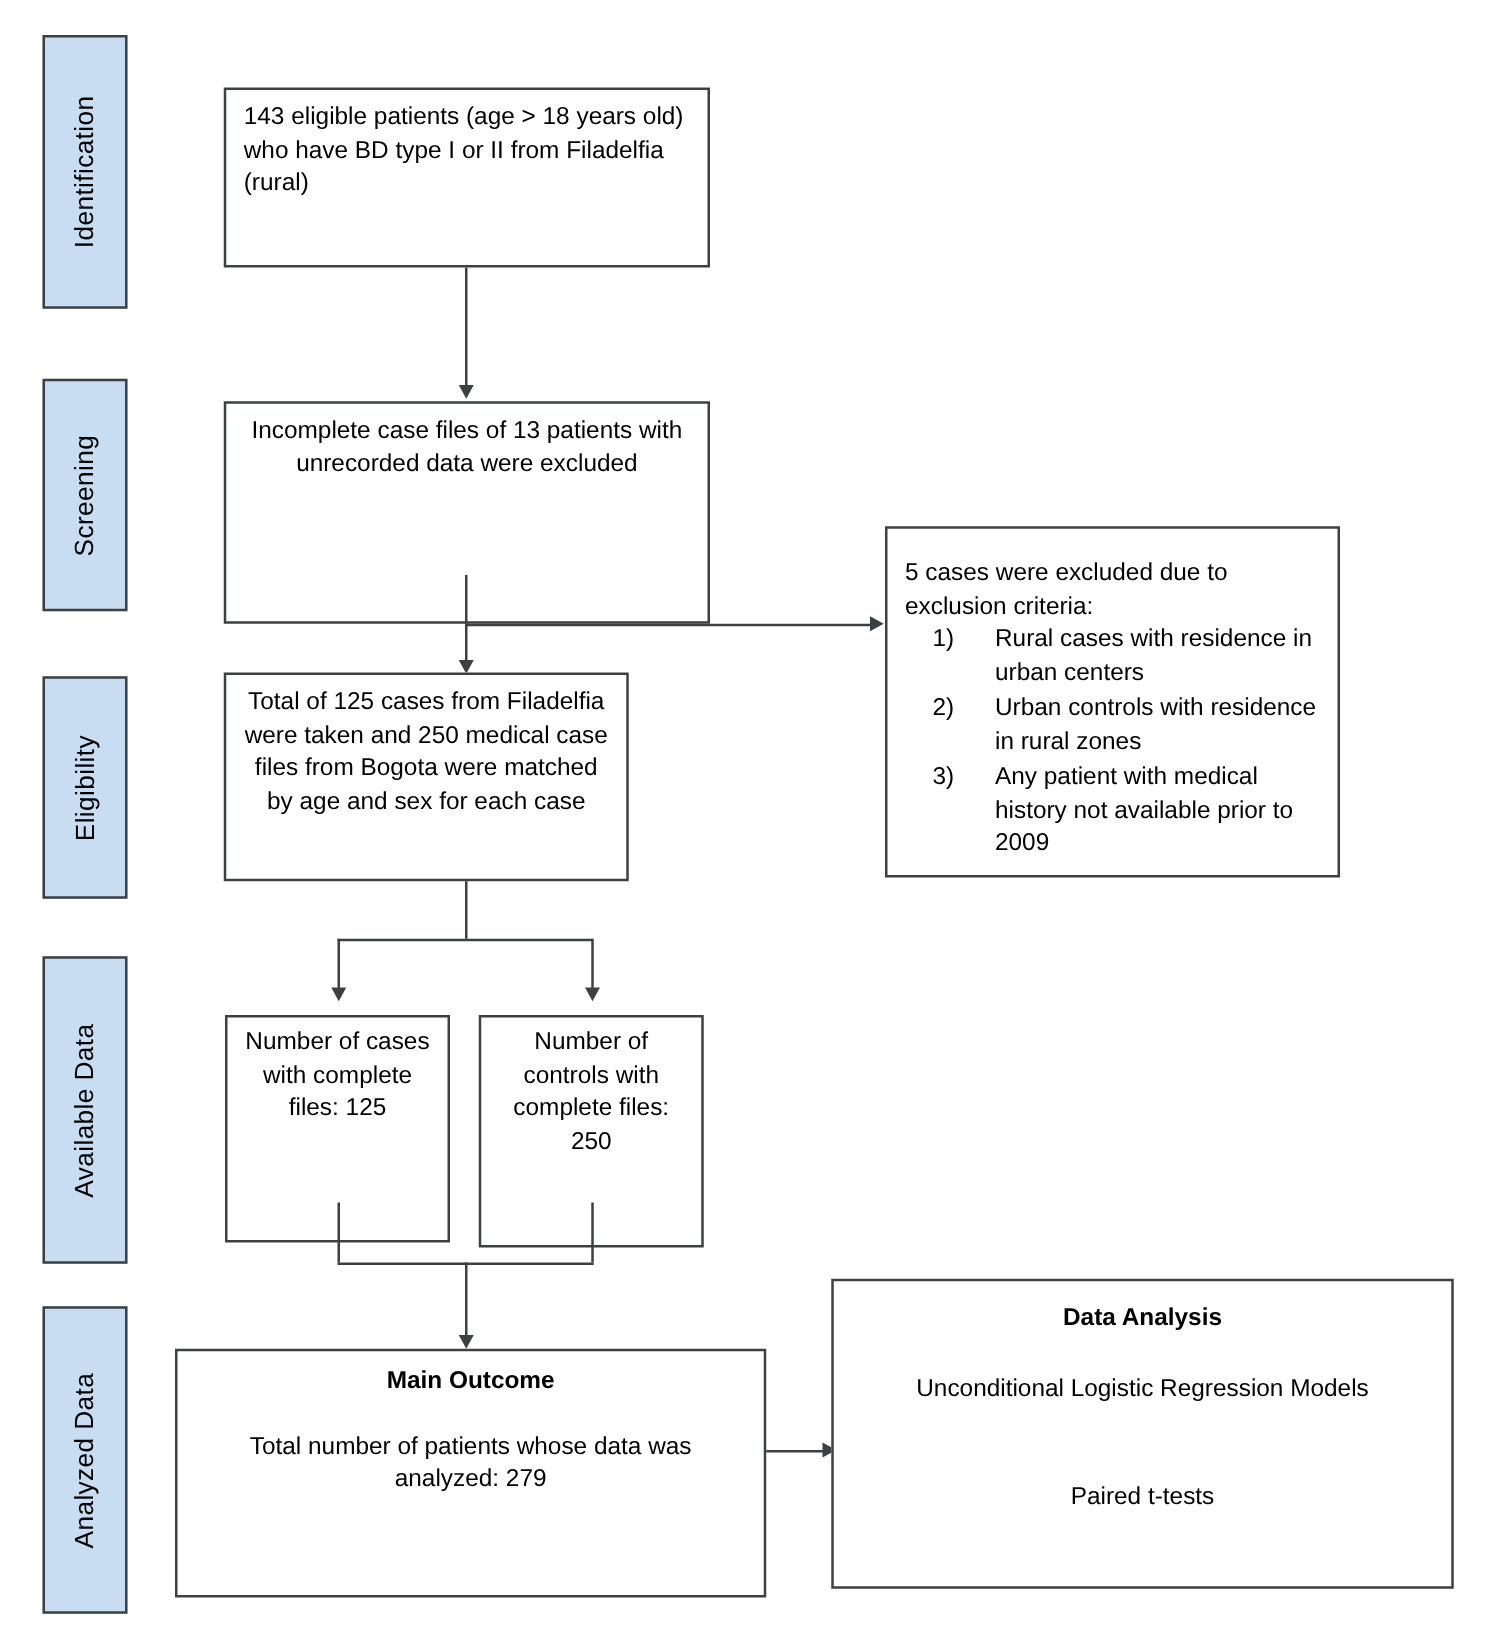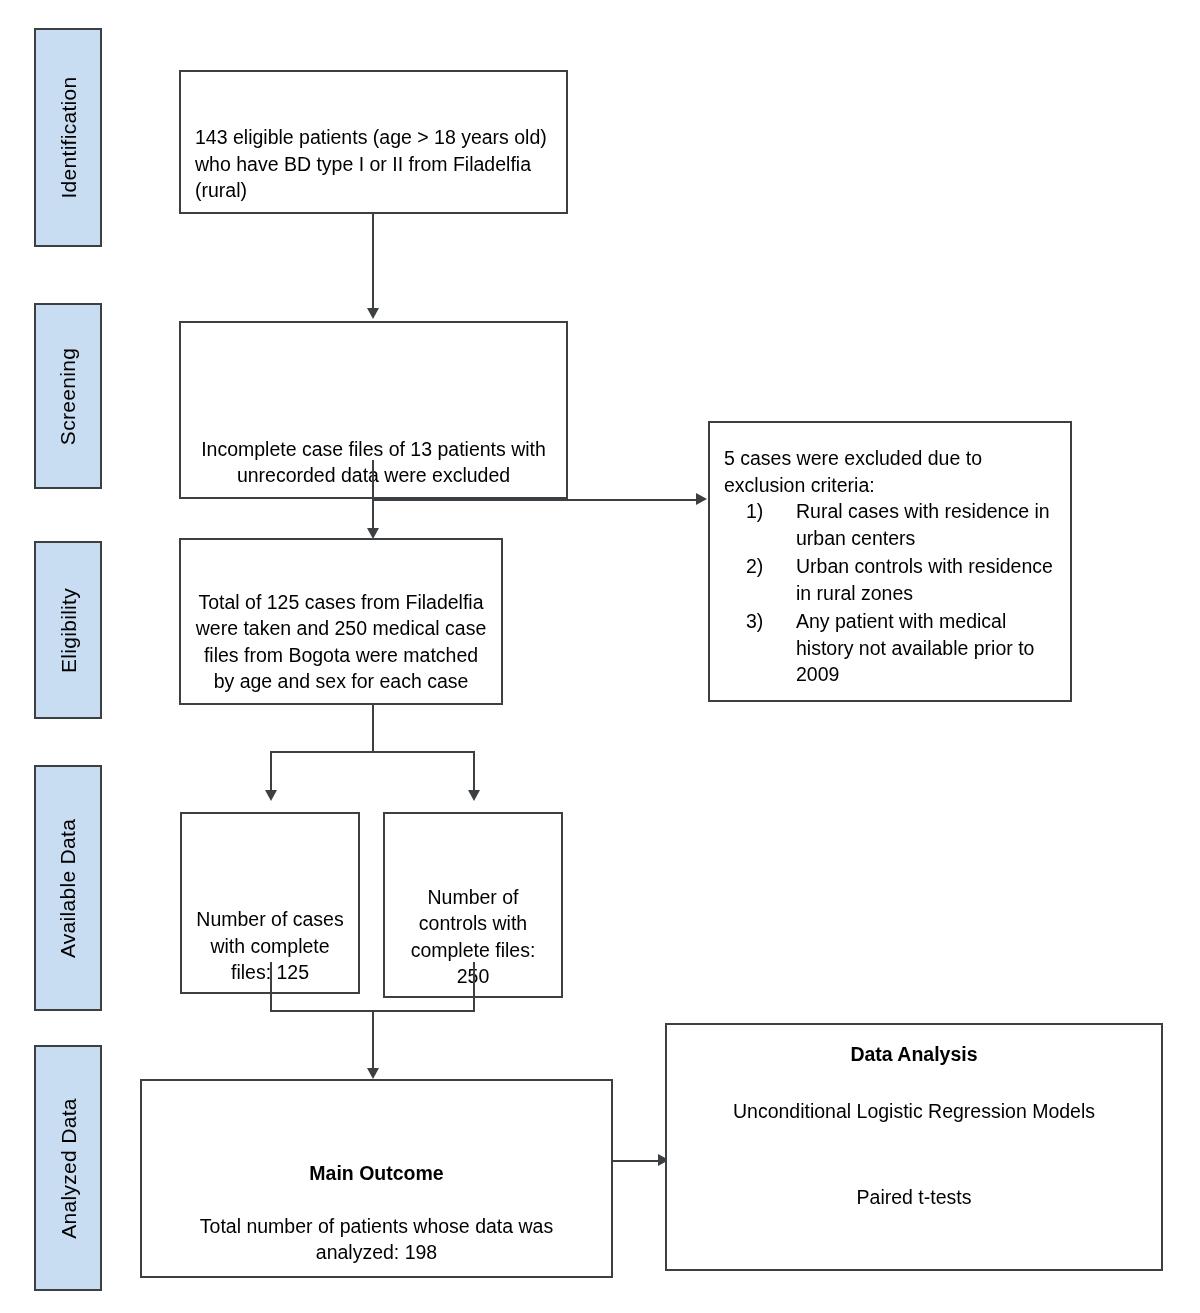--- a/index.html
+++ b/index.html
@@ -39,21 +39,21 @@
   }
 
   
   .box {
     position: absolute;
     background: #ffffff;
     border: 2px solid #3c4043;
     box-sizing: border-box;
     display: flex;
     flex-direction: column;
-    justify-content: flex-end;
+    justify-content: flex-start;
     padding: 8px 14px;
   }
   .box p {
     margin: 0;
     font-size: 19.5px;
     line-height: 1.36;
     color: #000;
   }
   .box p.center { text-align: center; }
   .box p.left   { text-align: left; }
@@ -205,21 +205,21 @@
 
   <div class="vline" style="left:270px; top:962px; height:48px;"></div>
   <div class="vline" style="left:473px; top:962px; height:48px;"></div>
   <div class="hline" style="left:270px; top:1010px; width:205px;"></div>
   <div class="vline" style="left:372px; top:1010px; height:65px;"></div>
   <div class="arrow-down" style="left:367px; top:1068px;"></div>
 
   <div class="box" style="left:140px; top:1079px; width:473px; height:199px; padding:10px 24px;">
     <p class="mo-title">Main Outcome</p>
     <div class="mo-gap"></div>
-    <p class="mo-body">Total number of patients whose data was analyzed: 198</p>
+    <p class="mo-body">Total number of patients whose data was analyzed: 279</p>
   </div>
 
   <div class="hline" style="left:613px; top:1160px; width:48px;"></div>
   <div class="arrow-right" style="left:658px; top:1154px;"></div>
 
   <div class="box" style="left:665px; top:1023px; width:498px; height:248px; padding:16px 18px; justify-content:flex-start;">
     <p class="stack-line" style="font-weight:bold;">Data Analysis</p>
     <div class="stack-gap"></div>
     <p class="stack-line">Unconditional Logistic Regression Models</p>
     <div class="stack-gap"></div>

